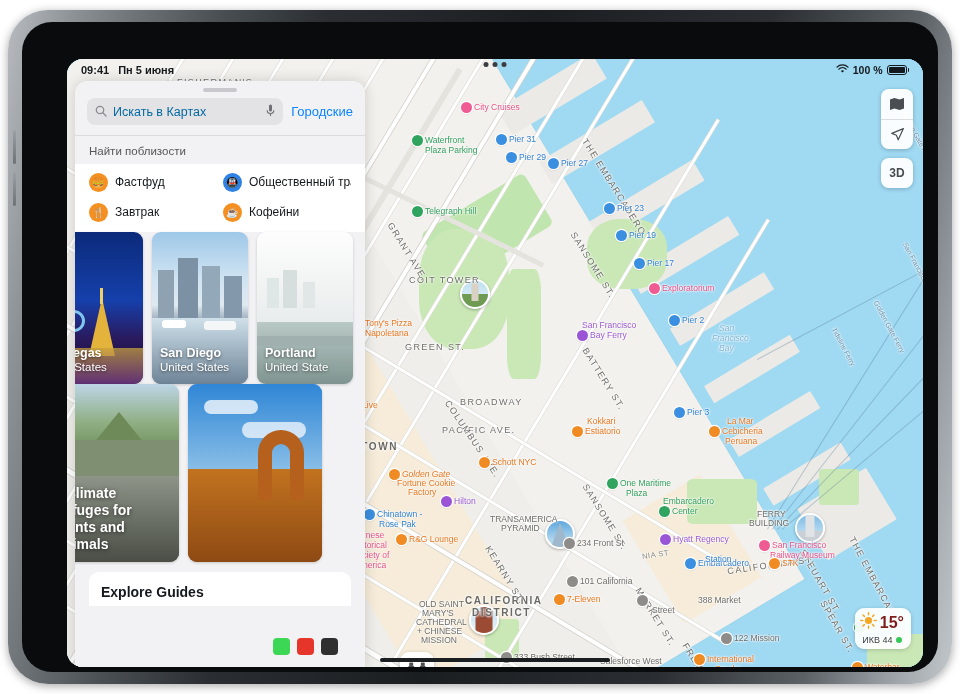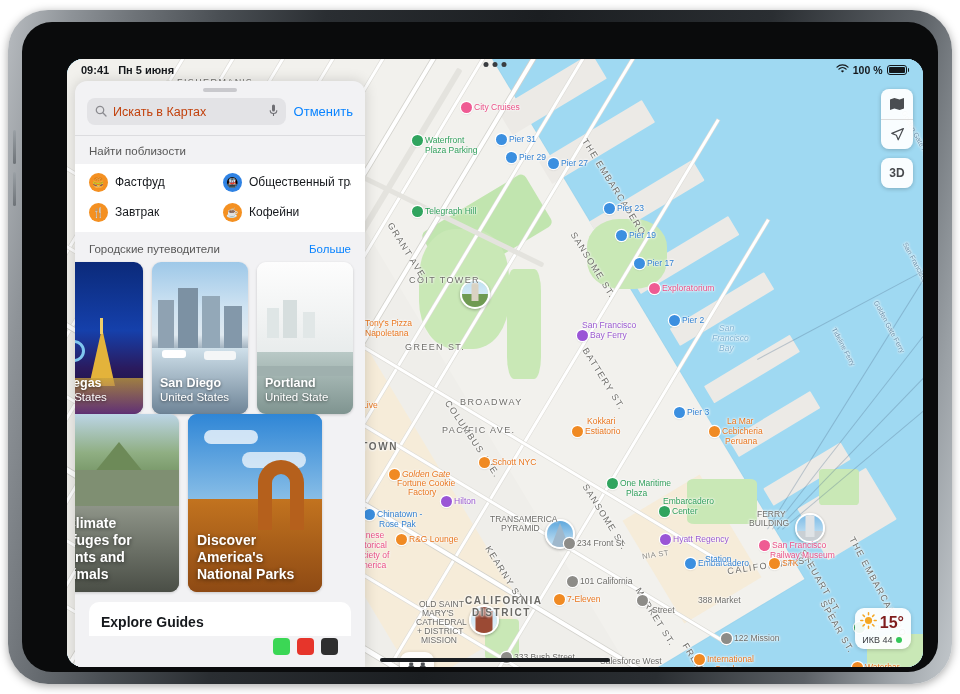--- a/index.html
+++ b/index.html
@@ -155,21 +155,21 @@
     background:#f2f2f4; border-radius:12px 12px 0 0; z-index:30;
     box-shadow:0 0 14px rgba(0,0,0,.16); overflow:hidden;
     display:flex; flex-direction:column;
   }
   .grabber { width:34px; height:4px; border-radius:3px; background:#c9c9cd; margin:7px auto 4px; }
   .searchrow { display:flex; align-items:center; gap:8px; padding:2px 12px 10px; }
   .searchfield {
     flex:1; height:27px; background:#e3e3e6; border-radius:8px;
     display:flex; align-items:center; gap:6px; padding:0 8px;
   }
-  .searchfield .ph { flex:1; font-size:12.5px; color:#c2410c; }
+  .searchfield .ph { flex:1; font-size:12.5px; color:#0369a1; }
   .cancel { font-size:13px; color:#0a84ff; white-space:nowrap; }
 
   .sectiontitle { font-size:11.5px; color:#575757; padding:0 14px 7px; }
   .divider { height:.5px; background:#dcdcdf; margin:0 0 9px; }
 
   .nearby { background:#fff; padding:9px 0 10px; }
   .nearbygrid { display:grid; grid-template-columns:1fr 1fr; gap:11px 6px; padding:0 14px; }
   .nbitem { display:flex; align-items:center; gap:7px; overflow:hidden; }
   .nbicon {
     width:19px; height:19px; border-radius:50%; flex:none;
@@ -455,21 +455,21 @@
               <div class="pin gry" style="left: 434px; top: 593px;"></div>
               <div class="mlabel poi-gray" style="left: 533px; top: 597px;">Salesforce West</div>
               <div class="mlabel poi-orange" style="left: 640px; top: 595px;">International</div>
               <div class="pin org" style="left: 627px; top: 595px;"></div>
               <div class="mlabel poi-orange" style="left: 648px; top: 605px;">Smoke</div>
               <div class="mlabel poi-orange" style="left: 798px; top: 603px;">Waterbar</div>
               <div class="pin org" style="left: 785px; top: 603px;"></div>
               <div class="mlabel poi-gray" style="left: 352px; top: 540px;">OLD SAINT</div>
               <div class="mlabel poi-gray" style="left: 355px; top: 549px;">MARY'S</div>
               <div class="mlabel poi-gray" style="left: 349px; top: 558px;">CATHEDRAL</div>
-              <div class="mlabel poi-gray" style="left: 350px; top: 567px;">+ DISTRICT</div>
+              <div class="mlabel poi-gray" style="left: 350px; top: 567px;">+ CHINESE</div>
               <div class="mlabel poi-gray" style="left: 354px; top: 576px;">MISSION</div>
               <div class="mlabel poi-gray" style="left: 423px; top: 455px;">TRANSAMERICA</div>
               <div class="mlabel poi-gray" style="left: 434px; top: 464px;">PYRAMID</div>
               <div class="mlabel poi-gray" style="left: 690px; top: 450px;">FERRY</div>
               <div class="mlabel poi-gray" style="left: 682px; top: 459px;">BUILDING</div>
             </div>
         </div>
 
         <div class="statusbar">
           <div class="sb-left">
@@ -558,21 +558,21 @@
               </span>
               <span class="ph">Искать в Картах</span>
               <span>
                 <svg width="9" height="13" viewBox="0 0 9 13">
                     <rect x="3" y="0.6" width="3" height="7" rx="1.5" fill="#6f6f74"></rect>
                     <path d="M1.2 6.2a3.3 3.3 0 0 0 6.6 0" fill="none" stroke="#6f6f74" stroke-width="1.1"></path>
                     <path d="M4.5 9.5v2.6" stroke="#6f6f74" stroke-width="1.1"></path>
                   </svg>
               </span>
             </div>
-            <div class="cancel">Отменить</div>
+            <div class="cancel">Городские</div>
           </div>
 
           <div class="divider"></div>
           <div class="sectiontitle">Найти поблизости</div>
 
           <div class="nearby">
             <div class="nearbygrid" id="nearby-grid">
                 <div class="nbitem">
                   <span class="nbicon orange">🍔</span>
                   <span class="nblabel">Фастфуд</span>
@@ -585,24 +585,20 @@
                   <span class="nbicon orange">🍴</span>
                   <span class="nblabel">Завтрак</span>
                 </div>
                 <div class="nbitem">
                   <span class="nbicon orange">☕</span>
                   <span class="nblabel">Кофейни</span>
                 </div>
               </div>
           </div>
 
-          <div class="gsechead">
-            <span class="t">Городские путеводители</span>
-            <span class="more">Больше</span>
-          </div>
           <div class="cityrow" id="city-row">
               <div class="citycard first">
                 <div class="vegas"></div>
                 <div style="position:absolute;left:42px;bottom:28px;width:0;height:0;border-left:13px solid transparent;border-right:13px solid transparent;border-bottom:58px solid #e3b33b;"></div>
                 <div style="position:absolute;left:53px;bottom:80px;width:3px;height:16px;background:#f0cf6a;"></div>
                 <div style="position:absolute;left:16px;bottom:52px;width:22px;height:22px;border:3px solid #7fc6ef;border-radius:50%;"></div>
                 <div style="position:absolute;left:0;bottom:0;width:100%;height:36px;background:linear-gradient(#c8a13c,#7a3c8c);opacity:.75;"></div>
                 <div class="cap">
                   <div class="n">s Vegas</div>
                   <div class="c">ted States</div>
@@ -644,21 +640,20 @@
                 <div style="position:absolute;left:0;bottom:0;width:100%;height:86px;background:linear-gradient(#8e9488,#4a4e46);"></div>
                 <div class="cap">9 Climate Refuges for Plants and Animals</div>
               </div>
               <div class="favcard">
                 <div class="parks"></div>
                 <div style="position:absolute;left:0;top:0;width:100%;height:52%;background:linear-gradient(#2f86d6,#8fc2e8);"></div>
                 <div style="position:absolute;left:16px;top:16px;width:54px;height:14px;background:rgba(255,255,255,.75);border-radius:9px;"></div>
                 <div style="position:absolute;left:54px;top:38px;width:64px;height:16px;background:rgba(255,255,255,.7);border-radius:9px;"></div>
                 <div style="position:absolute;left:0;bottom:0;width:100%;height:52%;background:linear-gradient(#c2731f,#8e4a14);"></div>
                 <div style="position:absolute;right:18px;top:46px;width:46px;height:70px;border:14px solid #b5601c;border-bottom:none;border-radius:26px 26px 0 0;"></div>
-                <div class="cap">Discover America's National Parks</div>
               </div>
             </div>
 
           <div class="explore">Explore Guides</div>
         </div>
 
         <div class="dockpeek" id="dock-peek">
             <span class="dicon" style="background: rgb(59, 215, 85);"></span>
             <span class="dicon" style="background: rgb(230, 53, 43);"></span>
             <span class="dicon" style="background: rgb(47, 47, 47);"></span>

